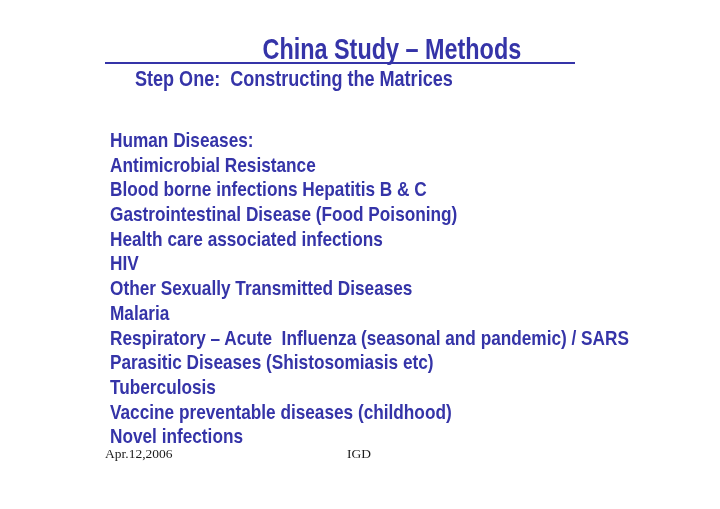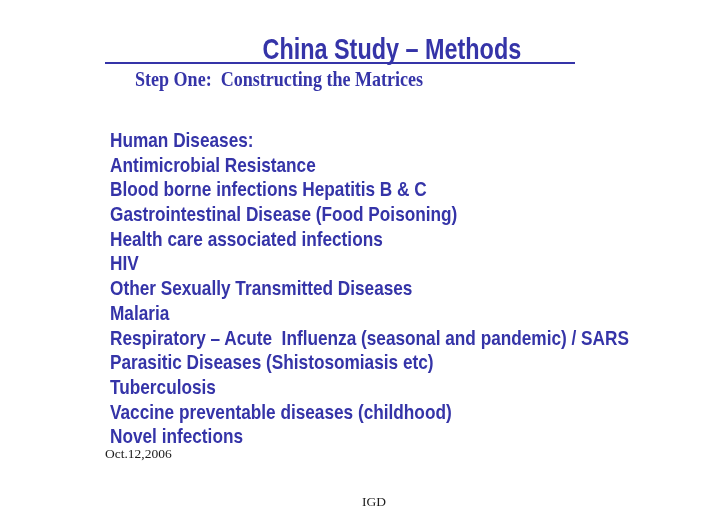--- a/index.html
+++ b/index.html
@@ -45,21 +45,20 @@
     width: 470px;
     height: 2px;
     background: #3534a8;
   }
   .step-line {
     position: absolute;
     top: 68px;
     left: 135px;
     font-size: 22px;
     line-height: 22px;
-    font-family: Liberation Serif, serif;
   }
   .intro-line {
     position: absolute;
     top: 97px;
     left: 108px;
     font-size: 21px;
     line-height: 21px;
   }
   .disease-block {
     position: absolute;
@@ -72,21 +71,21 @@
   .footer-text {
     position: absolute;
     top: 446px;
     font-family: "Liberation Serif", serif;
     font-weight: normal;
     color: #1c1c1c;
     font-size: 13.5px;
     line-height: 15px;
   }
   .footer-date { left: 105px; }
-  .footer-initials { left: 362px; margin-top: 48px; }
+  .footer-initials { left: 347px; }
 </style>
 </head>
 <body>
 
 <div class="slide">
 
   <div class="title-row">
     <span class="cond">China Study – Methods</span>
   </div>
   <div class="title-underline"></div>
@@ -131,16 +130,16 @@
       <span class="cond">Tuberculosis</span>
     </div>
     <div class="row">
       <span class="cond">Vaccine preventable diseases (childhood)</span>
     </div>
     <div class="row">
       <span class="cond">Novel infections</span>
     </div>
   </div>
 
-  <div class="footer-text footer-date">Oct.12,2006</div>
+  <div class="footer-text footer-date">Apr.12,2006</div>
   <div class="footer-text footer-initials">IGD</div>
 
 </div>
 
 </body></html>

